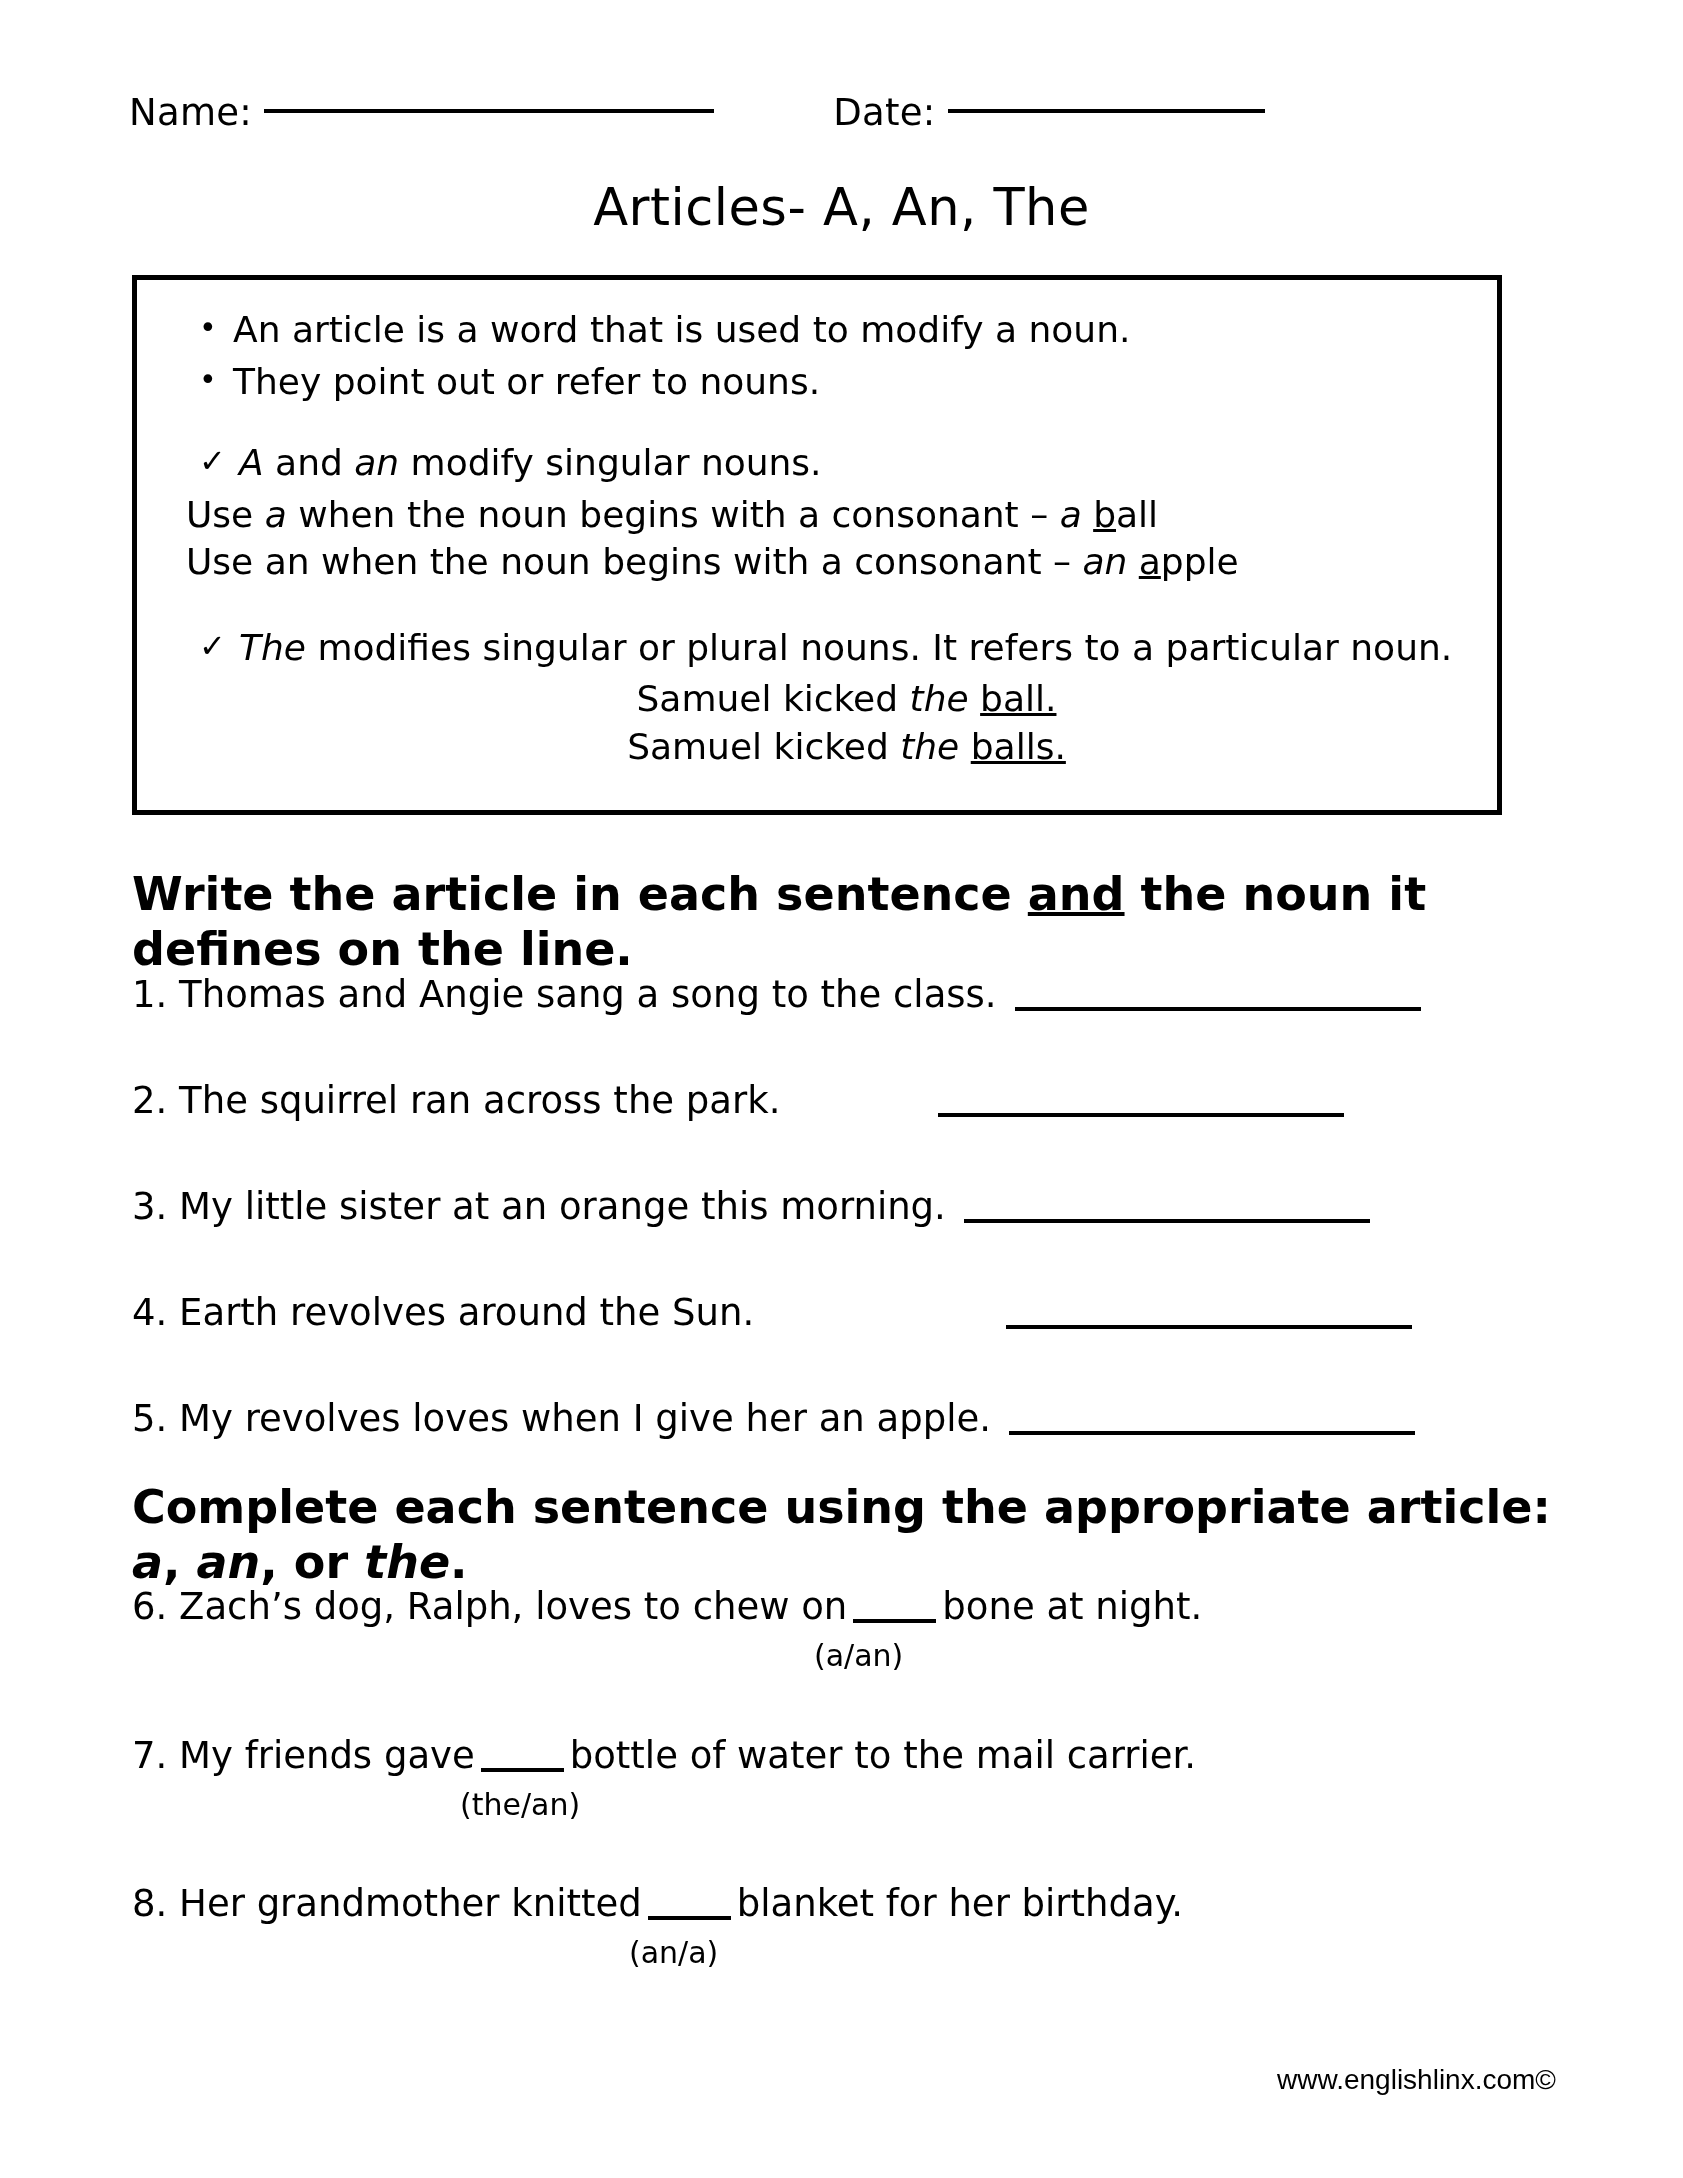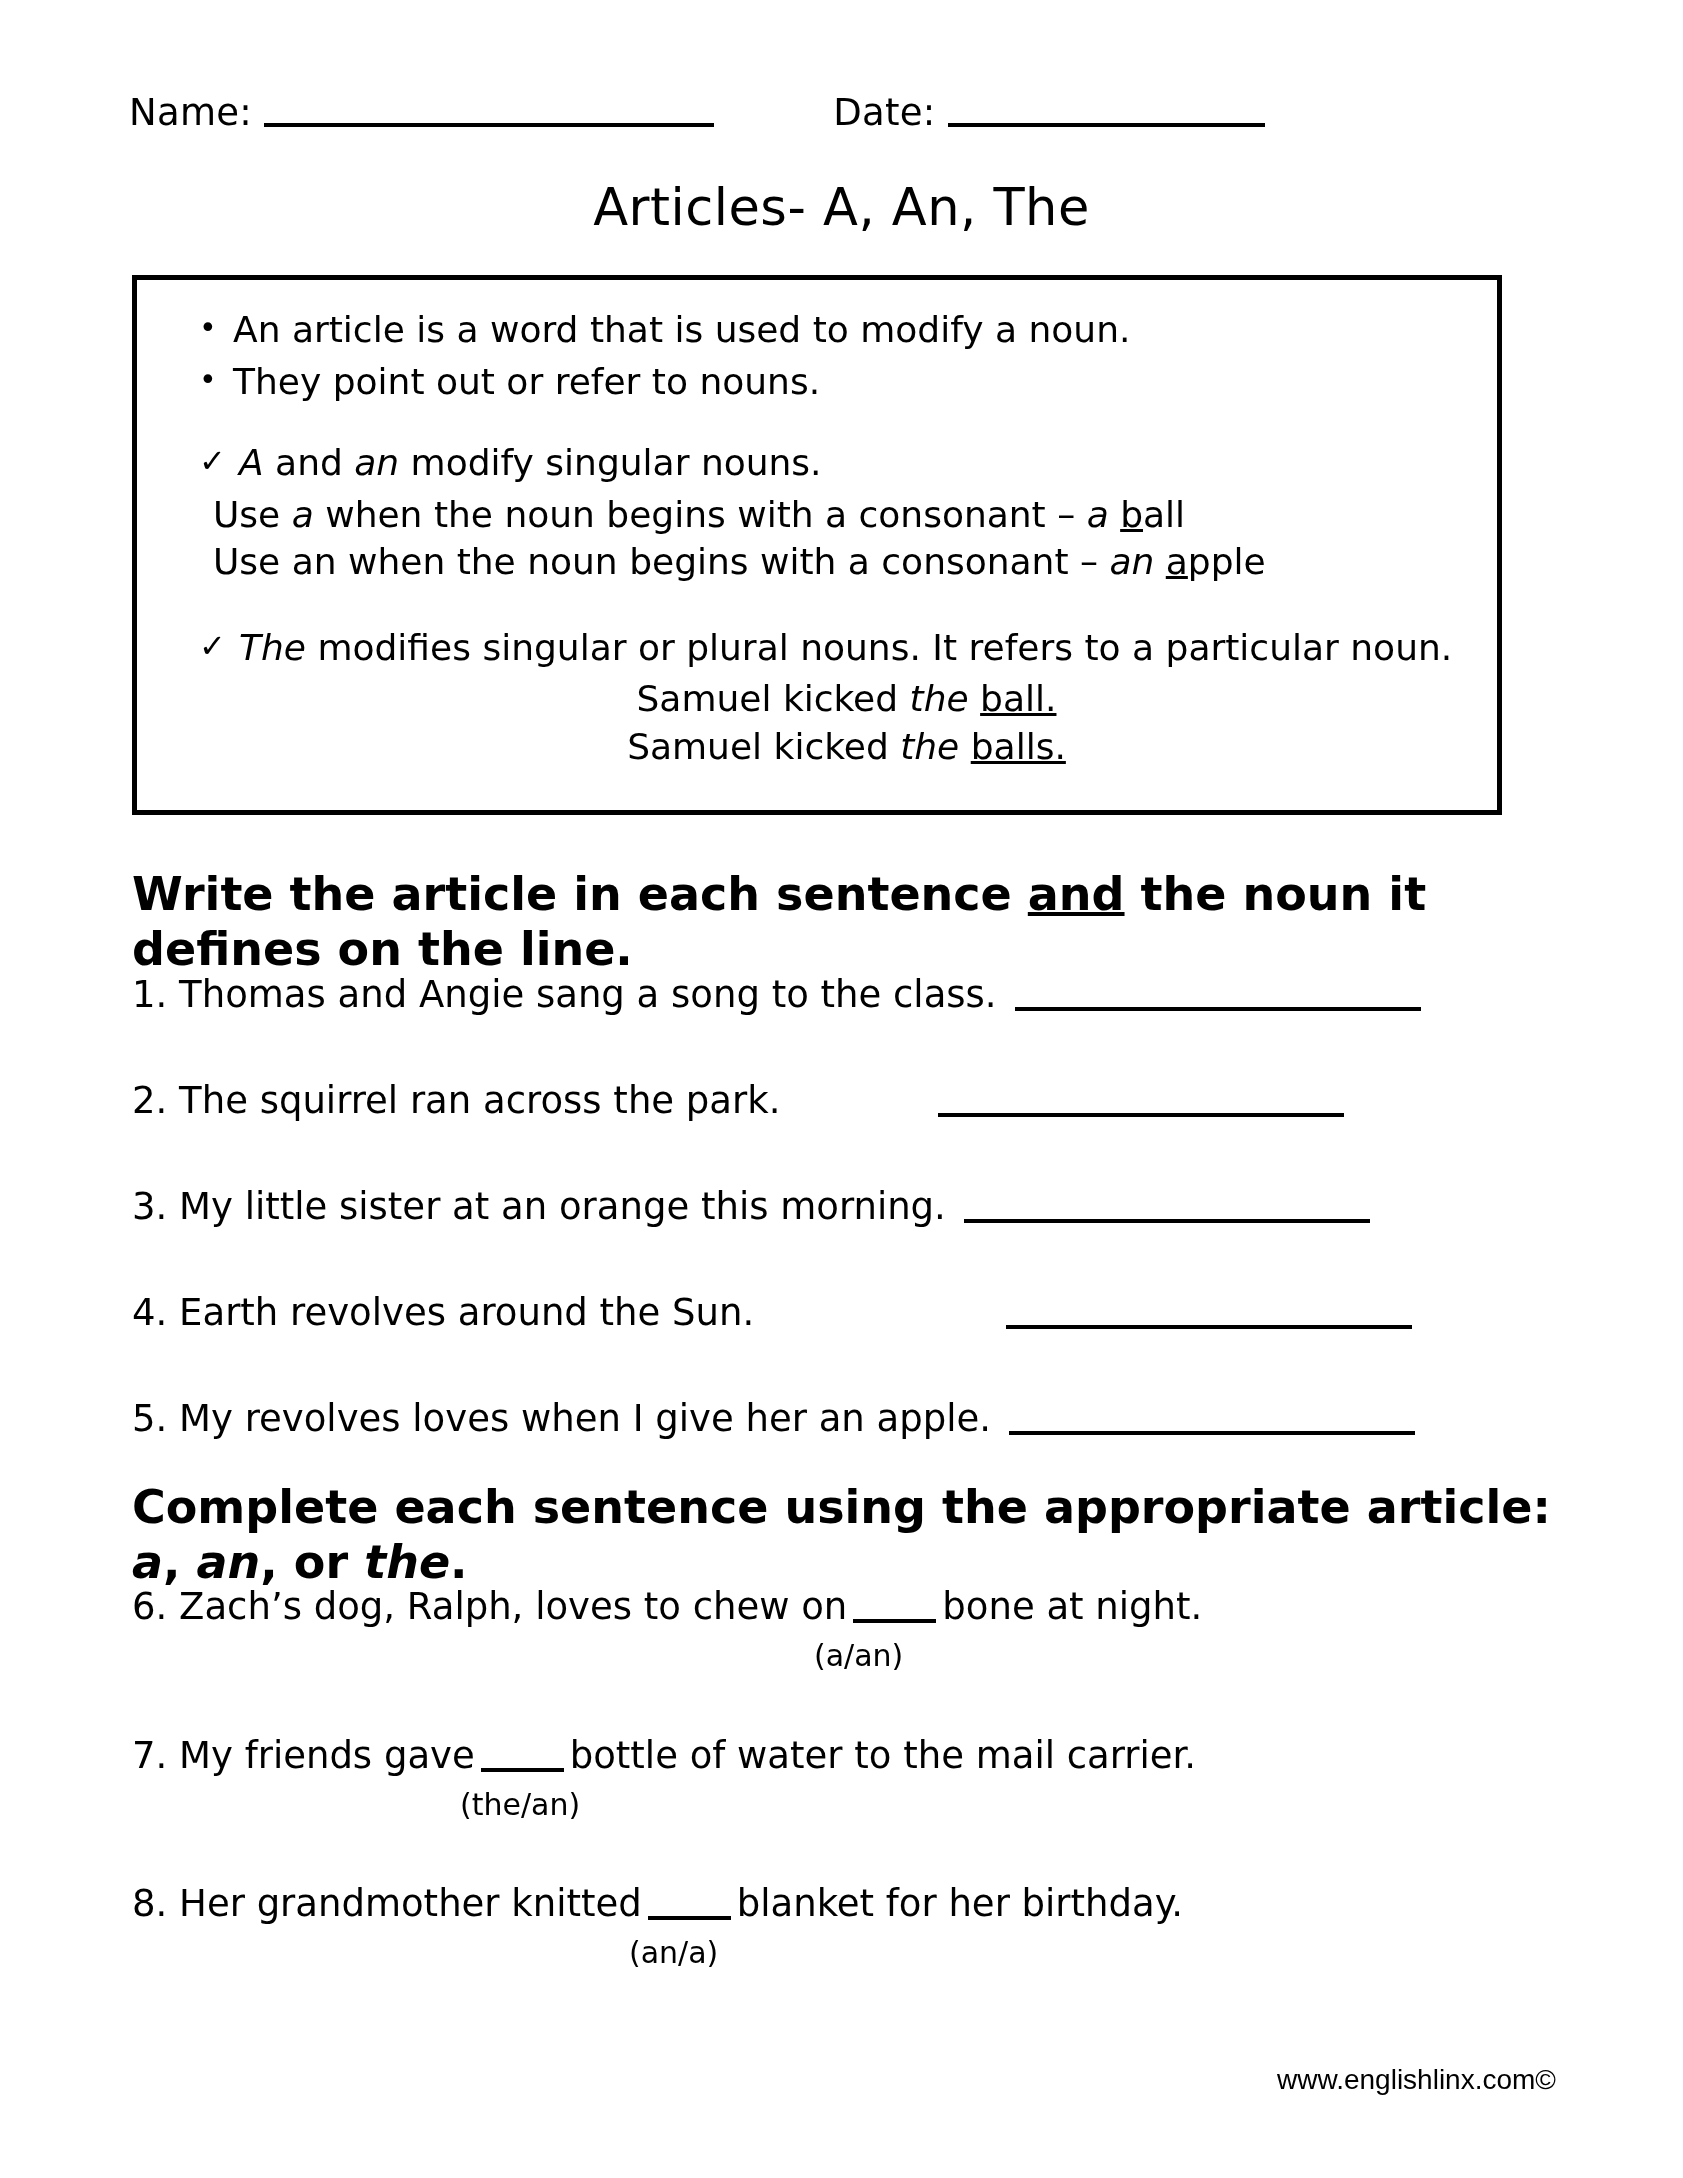--- a/index.html
+++ b/index.html
@@ -24,21 +24,21 @@
     padding: 0;
   }
 
   
   .header-row {
     position: absolute;
     top: 94px;
     left: 129px;
     right: 129px;
     display: flex;
-    align-items: flex-end;
+    align-items: center;
     font-size: 37px;
     letter-spacing: 0.3px;
   }
   .hdr-label {
     font-size: 37px;
     line-height: 1;
     white-space: pre;
   }
   .hdr-rule {
     display: inline-block;
@@ -90,21 +90,21 @@
   }
   .check-mark {
     width: 40px;
     flex: 0 0 40px;
     font-size: 32px;
     line-height: 1.4;
   }
   .plain-line {
     font-size: 36px;
     line-height: 1.32;
-    margin-left: 50px;
+    margin-left: 23px;
   }
   .indented-example {
     font-size: 36px;
     line-height: 1.32;
     text-align: center;
     padding-left: 59px;
   }
   .spacer-sm { height: 30px; }
   .spacer-md { height: 38px; }
 

